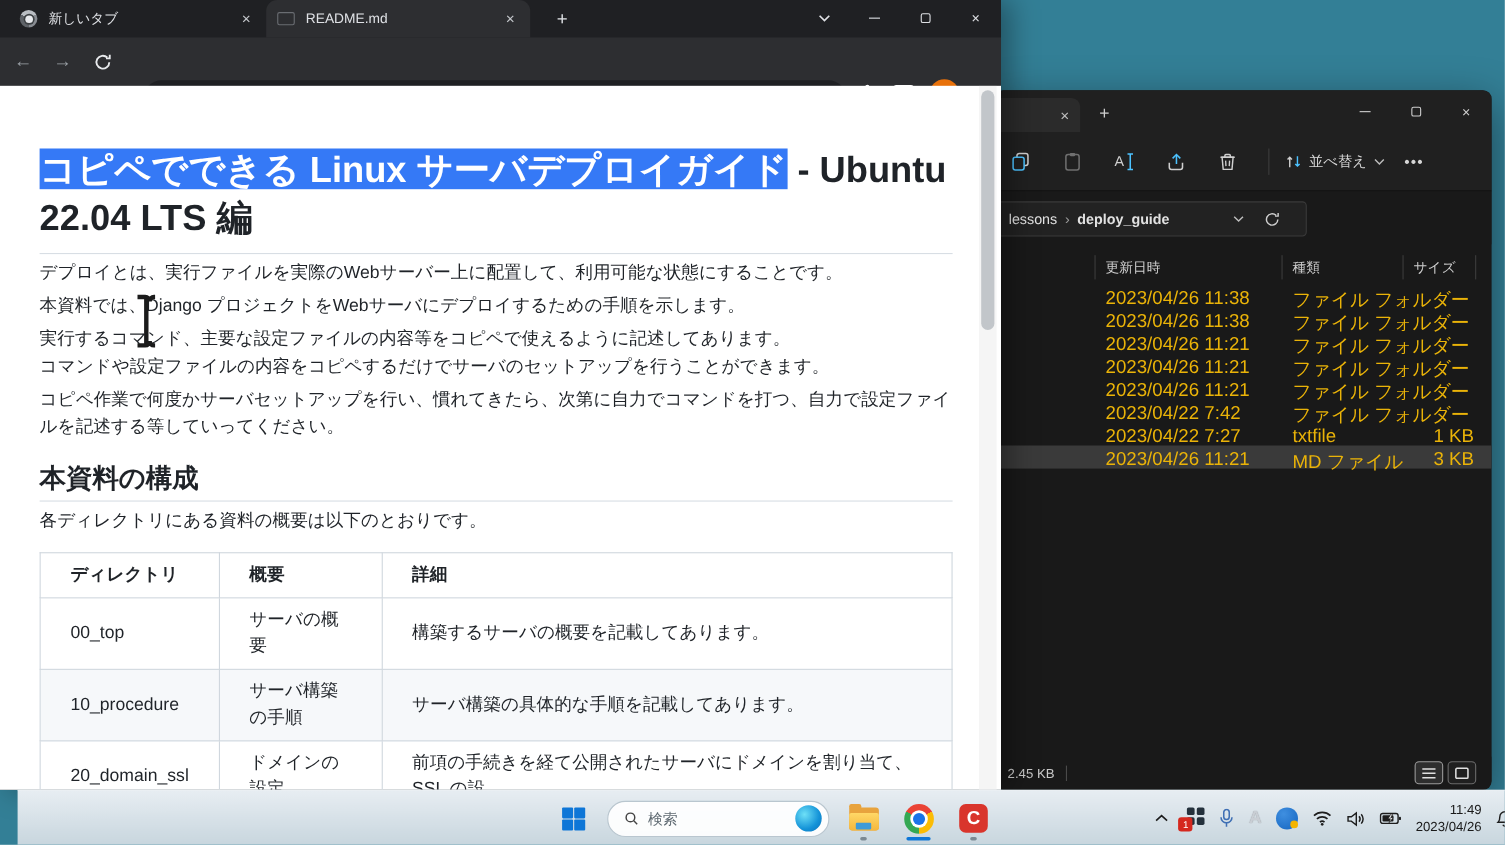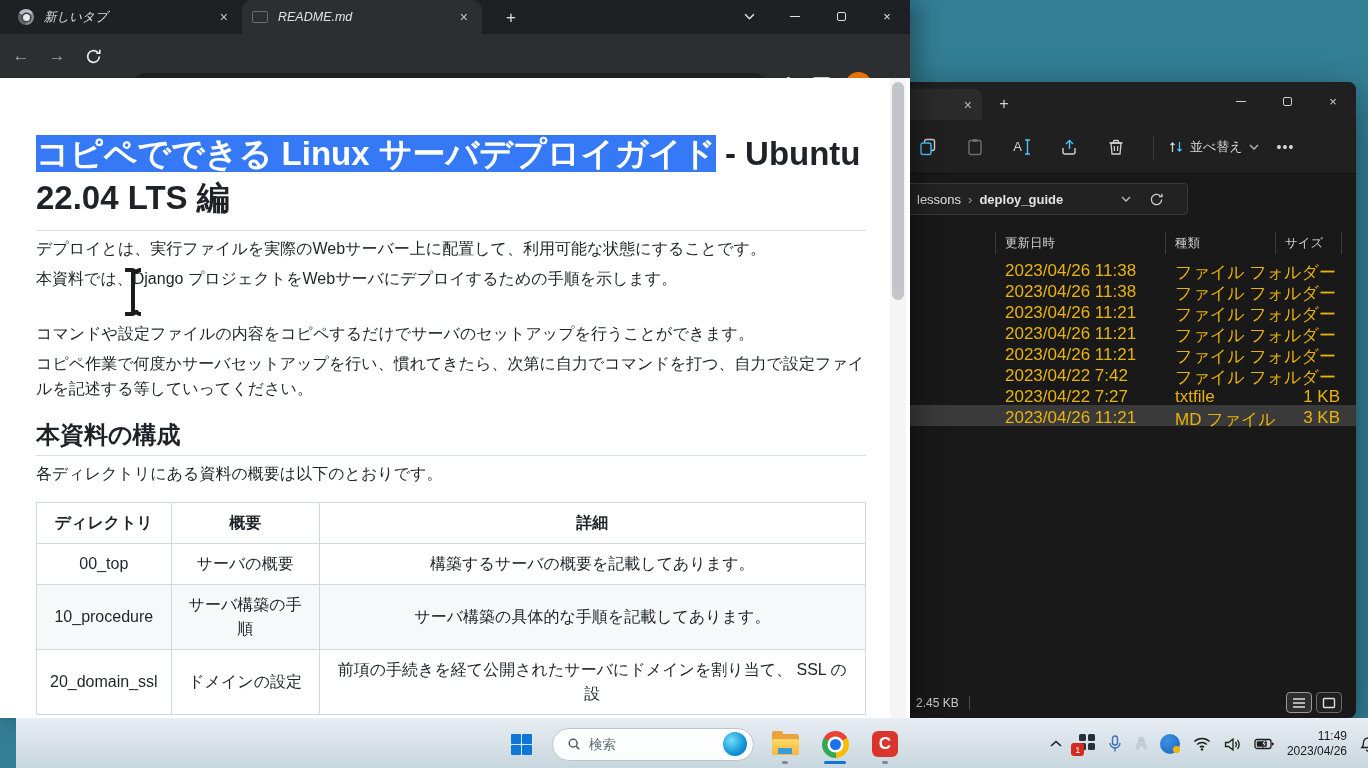--- a/index.html
+++ b/index.html
@@ -44,21 +44,21 @@
   .view-toggles { position:absolute; right:14px; bottom:5px; display:flex; gap:4px; }
   .vt-btn { width:26px; height:21px; border:1px solid #6a6a6a; border-radius:4px; display:flex; align-items:center; justify-content:center; background:#202020; }
   .vt-btn.active { border-color:#9a9a9a; background:#2e2e2e; }
 
   
   .browser { position:absolute; left:0; top:0; width:910px; height:718px; background:#1f2023; z-index:10; box-shadow:8px 0 24px rgba(0,0,0,.35); }
   .tabstrip { position:absolute; left:0; top:0; width:100%; height:34px; background:#1f2023; }
   .tab { position:absolute; top:0; height:34px; display:flex; align-items:center; padding:0 10px; font-size:12.5px; color:#dfe1e5; }
   .tab-inactive { left:8px; width:234px; }
   .tab-active { left:242px; width:240px; background:#2d2e31; border-radius:10px 10px 0 0; }
-  .tab-title { flex:1; white-space:nowrap; overflow:hidden; margin-left:10px;font-style:italic; }
+  .tab-title { flex:1; white-space:nowrap; overflow:hidden; margin-left:10px; }
   .tab-close { color:#c3c6ca; font-size:14px; padding:0 4px; }
   .tab-plus { position:absolute; left:498px; top:5px; width:26px; height:26px; color:#dfe1e5; font-size:17px; text-align:center; line-height:26px; }
   .chrome-fav { width:16px; height:16px; border-radius:50%; background:conic-gradient(from -60deg,#b9bdc2 0 120deg,#888c92 120deg 240deg,#5f6368 240deg 360deg); position:relative; flex:0 0 16px; }
   .chrome-fav:after { content:""; position:absolute; left:4.5px; top:4.5px; width:7px; height:7px; border-radius:50%; background:#e8eaed; box-shadow:0 0 0 1.5px #3c4043; }
   .md-fav { width:16px; height:12px; border:1.5px solid #6a6d72; border-radius:2px; flex:0 0 16px; }
   .cap-chrome { position:absolute; right:0; top:0; height:32px; display:flex; }
   .cap-chrome .cap-btn { width:46px; height:32px; color:#dfe1e5; }
   .toolbar { position:absolute; left:0; top:34px; width:100%; height:44px; background:#2d2e31; display:flex; align-items:center; }
   .nav-ico { width:30px; height:30px; display:flex; align-items:center; justify-content:center; color:#9aa0a6; font-size:17px; margin-left:6px; }
   .nav-ico.bright { color:#e8eaed; }
@@ -73,21 +73,21 @@
 
   
   .content { position:absolute; left:0; top:78px; width:910px; height:640px; background:#fff; overflow:hidden; }
   .page { position:absolute; left:36px; top:0; width:830px; color:#1f2328; }
   .page h1 { font-size:33px; font-weight:bold; line-height:44px; padding-top:54px; }
   .h1-underline { border-bottom:1px solid #d8dee4; padding-bottom:10px; }
   .sel { background:#3579f6; color:#fff; }
   .page p { font-size:16px; line-height:25px; margin-top:5px; }
   .page h2 { font-size:24px; font-weight:bold; margin-top:18px; padding-bottom:4px; border-bottom:1px solid #d8dee4; }
   table.md { border-collapse:collapse; margin-top:16px; font-size:16px; }
-  table.md th, table.md td { border:1px solid #d0d7de; padding:8px 13px; text-align:center; vertical-align:middle; line-height:24px; }
+  table.md th, table.md td { border:1px solid #d0d7de; padding:8px 27px; text-align:left; vertical-align:middle; line-height:24px; }
   table.md th { font-weight:bold; }
   table.md tr.alt { background:#f6f8fa; }
   .col-dir { width:128px; } .col-sum { width:148px; }
   .scrollbar { position:absolute; right:4px; top:0; width:16px; height:640px; background:#f5f5f5; }
   .scroll-thumb { position:absolute; left:2px; top:4px; width:12px; height:218px; background:#c2c6ca; border-radius:6px; }
 
   
   .ibeam { position:absolute; left:122px; top:266px; z-index:40; }
 
   
@@ -354,21 +354,21 @@
     </div>
 
     <div class="content">
       <div class="page">
         <h1>
           <div><span class="sel">コピペでできる Linux サーバデプロイガイド</span><span> - Ubuntu</span></div>
           <div class="h1-underline">22.04 LTS 編</div>
         </h1>
         <p>デプロイとは、実行ファイルを実際のWebサーバー上に配置して、利用可能な状態にすることです。</p>
         <p>本資料では、Django プロジェクトをWebサーバにデプロイするための手順を示します。</p>
-        <p><br><span>コマンドや設定ファイルの内容をコピペするだけでサーバのセットアップを行うことができます。</span></p>
+        <p><span>実行するコマンド、主要な設定ファイルの内容等をコピペで使えるように記述してあります。</span><br><span>コマンドや設定ファイルの内容をコピペするだけでサーバのセットアップを行うことができます。</span></p>
         <p>コピペ作業で何度かサーバセットアップを行い、慣れてきたら、次第に自力でコマンドを打つ、自力で設定ファイルを記述する等していってください。</p>
         <h2>本資料の構成</h2>
         <p>各ディレクトリにある資料の概要は以下のとおりです。</p>
         <table class="md">
           <tbody>
               <tr>
             <th class="col-dir">ディレクトリ</th>
             <th class="col-sum">概要</th>
             <th>詳細</th>
           </tr>

